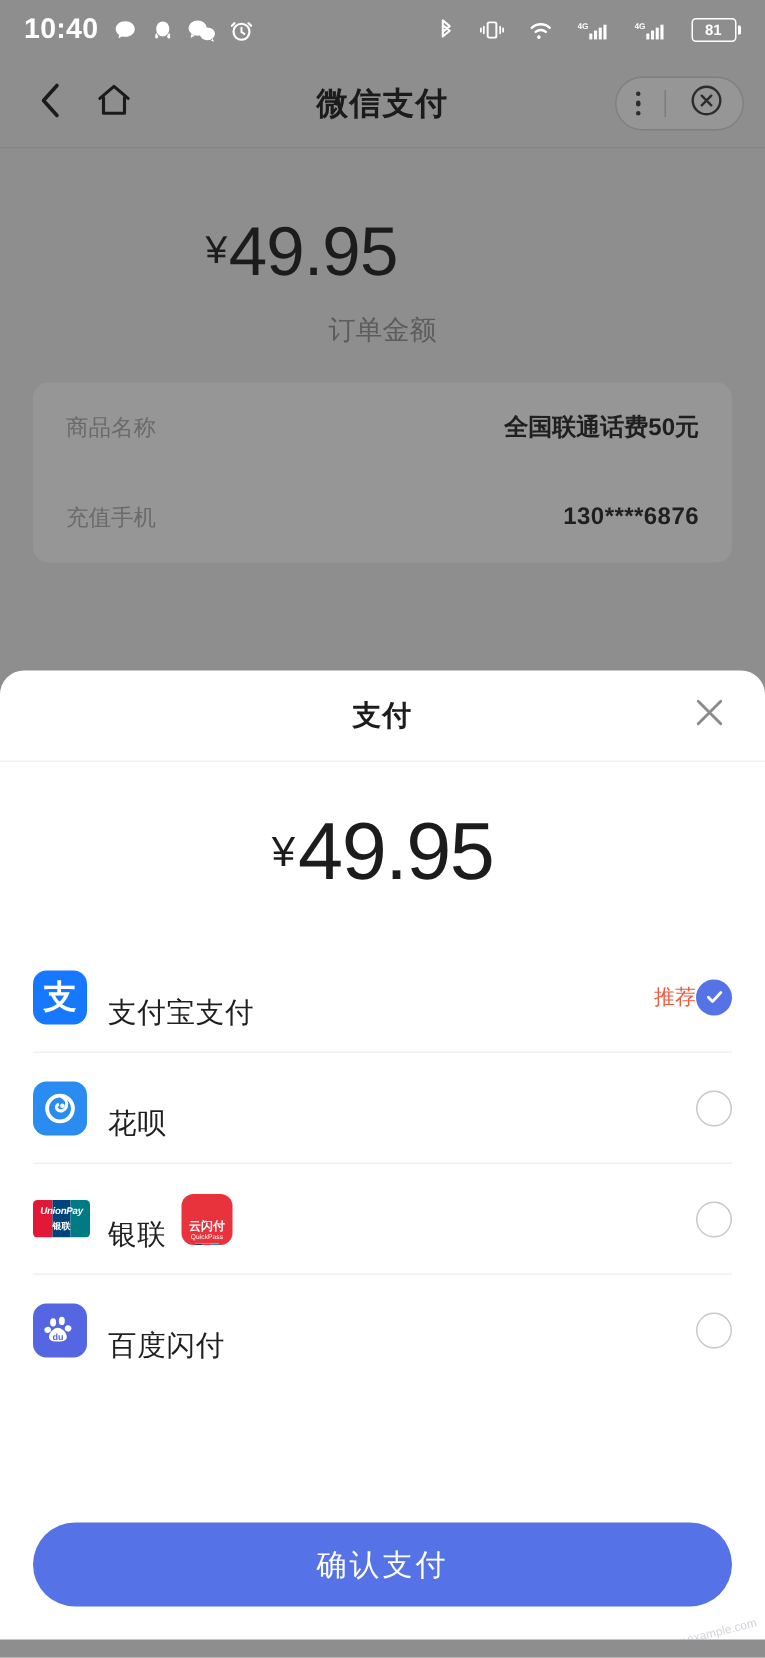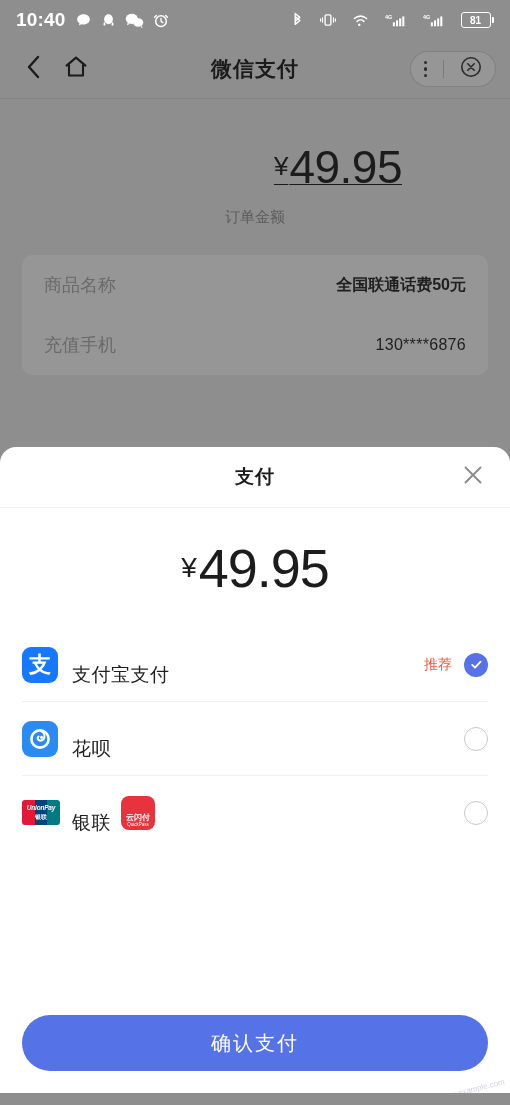--- a/index.html
+++ b/index.html
@@ -56,42 +56,41 @@
     padding:0 13px;
   }
   .cap-div{ width:1px; height:18px; background:rgba(0,0,0,.18); }
   .dots{ display:flex; flex-direction:column; gap:3px; align-items:center; }
   .dots i{ width:3.2px; height:3.2px; border-radius:50%; background:#2c2c2c; display:block; }
 
   .nav-sep{ position:absolute; left:0; top:98px; width:510px; height:1px; background:rgba(0,0,0,.07); }
 
   
   .bg-amount{
-    position:absolute; left:0; top:140px; width:402px; text-align:right;
+    position:absolute; left:0; top:140px; width:402px; text-align:center;
     color:#1c1c1c;
-    text-decoration:underline;
   }
   .bg-amount .yen{ font-size:26px; font-weight:400; vertical-align:8px; margin-right:1px; }
   .bg-amount .num{ font-size:46px; font-weight:400; letter-spacing:-.5px; }
   .bg-amount-label{
     position:absolute; left:0; top:208px; width:510px; text-align:center;
-    font-size:15px; color:#5c5c5c;font-family:Liberation Mono, monospace;
+    font-size:18px; color:#5c5c5c;font-family:Liberation Mono, monospace;
   }
 
   
   .info-card{
     position:absolute; left:22px; top:255px; width:466px; height:120px;
     background:rgba(255,255,255,.07); border-radius:10px; padding:0 22px;
   }
   .info-row{
     height:60px; display:flex; align-items:center; justify-content:space-between;
   }
-  .info-k{ font-size:18px; color:#6a6a6a; }
+  .info-k{ font-size:15px; color:#6a6a6a; }
   .info-v{ font-size:16px; color:#1f1f1f; font-weight:700; }
-  .info-v.num{ font-weight:400; letter-spacing:.3px;text-align:right; }
+  .info-v.num{ font-weight:700; letter-spacing:.3px;text-align:right; }
 
   
   .sheet{
     position:absolute; left:0; top:447px; width:510px; height:646px;
     background:#ffffff; border-radius:16px 16px 0 0; overflow:hidden;
   }
   .sheet-head{
     position:relative; height:61px; display:flex; align-items:center; justify-content:center;
     border-bottom:1px solid #f2f2f2;
   }
@@ -110,21 +109,21 @@
 
   
   .methods{ padding:0 22px; }
   .method{
     height:74px; display:flex; align-items:center;
     border-bottom:1px solid #f0f0f0;
   }
   .method:last-child{ border-bottom:none; }
   .m-icon{ width:36px; height:36px; flex:0 0 36px; margin-right:14px; position:relative; }
   .m-label{ font-size:19px; color:#1f1f1f; letter-spacing:.5px;margin-top:20px; }
-  .m-right{ margin-left:auto; display:flex; align-items:center; gap:12px; }
+  .m-right{ margin-left:auto; display:flex; align-items:center; gap:0; }
   .m-tag{ font-size:14px; color:#f05a3c; }
   .radio{
     width:24px; height:24px; border-radius:50%;
     border:1.5px solid #c9c9c9; background:#fff;
   }
   .radio.on{
     border:none; background:#5573e6;
     display:flex; align-items:center; justify-content:center;
   }
   .badge-qp{ margin-left:10px; width:34px; height:34px; }
@@ -395,20 +394,38 @@
               <i></i>
               <i></i>
             </span>
         </span>
       </span>
       <span class="m-right">
         <span class="radio"></span>
       </span>
     </div>
 
+    <div class="method">
+      <span class="m-icon">
+        <span class="ic-baidu">
+          <svg width="24" height="24" viewBox="0 0 24 24">
+            <ellipse cx="7.4" cy="6.6" rx="2" ry="2.7" fill="#fff"></ellipse>
+            <ellipse cx="13.2" cy="5.6" rx="2" ry="2.8" fill="#fff"></ellipse>
+            <ellipse cx="3.8" cy="11.6" rx="2.2" ry="2" fill="#fff" transform="rotate(-20 3.8 11.6)"></ellipse>
+            <ellipse cx="17.4" cy="10.6" rx="2.2" ry="2.1" fill="#fff" transform="rotate(20 17.4 10.6)"></ellipse>
+            <path d="M10.6 10.2c2.6 0 5.6 3 5.9 5.6.3 2.4-1.6 3.6-5.9 3.6s-6.2-1.2-5.9-3.6c.3-2.6 3.3-5.6 5.9-5.6z" fill="#fff"></path>
+            <text x="10.7" y="18" font-size="6" fill="#5566e3" font-family="sans-serif" font-weight="700" text-anchor="middle">du</text>
+          </svg>
+        </span>
+      </span>
+      <span class="m-label">百度闪付</span>
+      <span class="m-right">
+        <span class="radio"></span>
+      </span>
+    </div>
 
   </div>
 
   <div class="confirm-wrap">
     <button class="confirm-btn">确认支付</button>
   </div>
 
   <div class="watermark">
     <span>www.example.com</span>
   </div>

